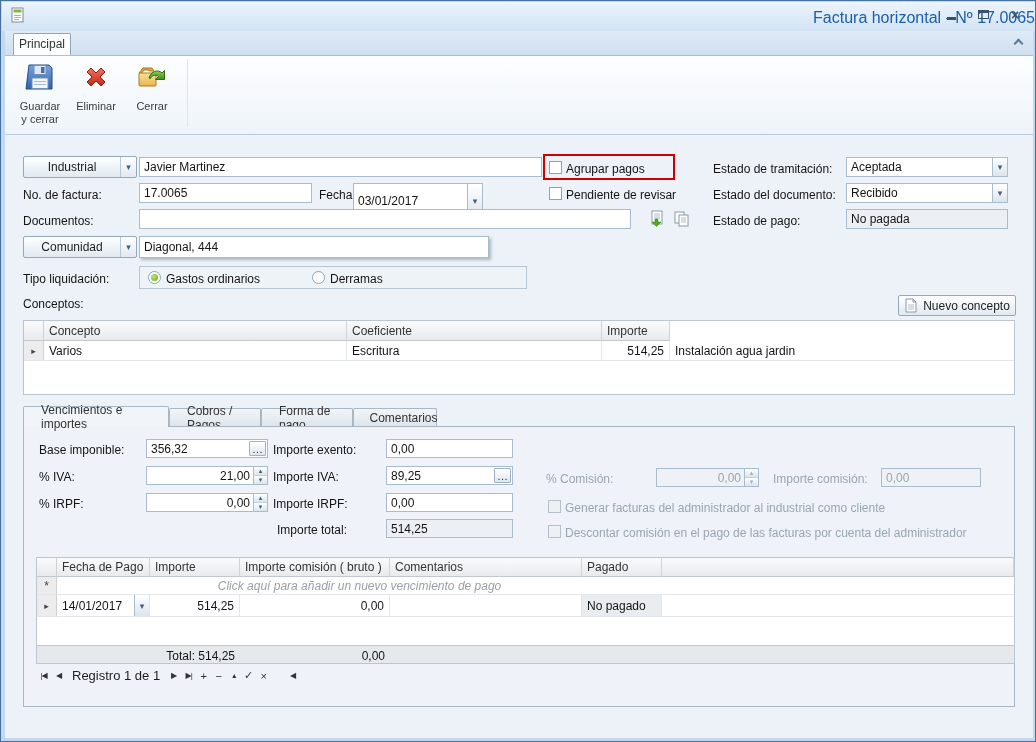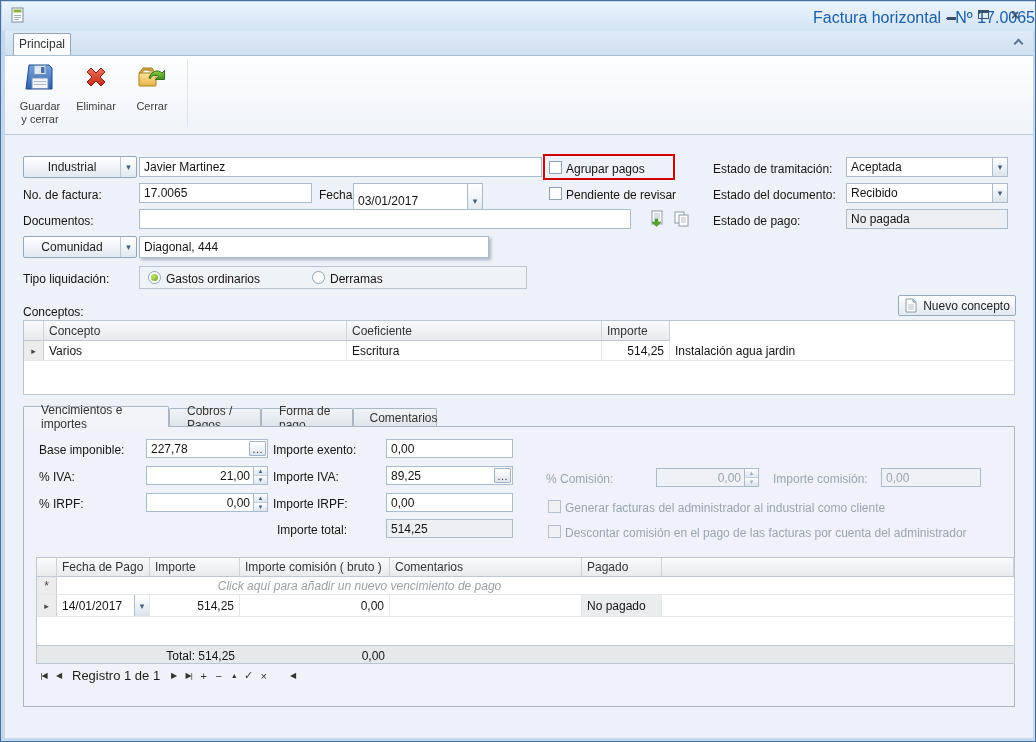--- a/index.html
+++ b/index.html
@@ -253,21 +253,21 @@
       <span class="val">Diagonal, 444</span>
     </div>
 
   <div class="lbl" style="left:22px;top:271px;">Tipo liquidación:</div>
   <div class="abs" style="left:138px;top:265px;width:388px;height:23px;border:1px solid #b9c6d2;background:#eef3f8;"></div>
   <div class="rad sel" style="left:147px;top:270px;"></div>
   <div class="lbl" style="left:165px;top:271px;">Gastos ordinarios</div>
   <div class="rad" style="left:311px;top:270px;"></div>
   <div class="lbl" style="left:329px;top:271px;">Derramas</div>
 
-  <div class="lbl" style="left:22px;top:304px;">Conceptos:</div>
+  <div class="lbl" style="left:22px;top:296px;">Conceptos:</div>
   <div class="btn" style="left:897px;top:294px;width:118px;height:21px;">
     <svg width="14" height="15">
         <path d="M2 1 h7 l3 3 v10 h-10 z" fill="#fff" stroke="#8a9aa8"></path>
         <path d="M9 1 l3 3 h-3 z" fill="#dce4ec" stroke="#8a9aa8"></path>
         <line x1="4" y1="7" x2="10" y2="7" stroke="#b0bcc6"></line>
         <line x1="4" y1="9" x2="10" y2="9" stroke="#b0bcc6"></line>
         <line x1="4" y1="11" x2="10" y2="11" stroke="#b0bcc6"></line>
       </svg>
     <span>Nuevo concepto</span>
   </div>
@@ -289,21 +289,21 @@
   </div>
 
   <div class="tab active" style="left:22px;top:405px;width:146px;height:21px;">Vencimientos e importes</div>
   <div class="tab" style="left:168px;top:407px;width:92px;height:19px;">Cobros / Pagos</div>
   <div class="tab" style="left:260px;top:407px;width:92px;height:19px;">Forma de pago</div>
   <div class="tab" style="left:352px;top:407px;width:84px;height:19px;">Comentarios</div>
   <div class="panel" style="left:22px;top:425px;width:992px;height:281px;"></div>
 
   <div class="lbl" style="left:38px;top:442px;">Base imponible:</div>
   <div class="fld" style="left:145px;top:438px;width:122px;height:19px;">
-    <span class="val">227,78</span>
+    <span class="val">356,32</span>
     <span class="elbtn">…</span>
   </div>
   <div class="lbl" style="left:272px;top:442px;">Importe exento:</div>
   <div class="fld" style="left:385px;top:438px;width:127px;height:19px;">
       <span class="val">0,00</span>
     </div>
 
   <div class="lbl" style="left:38px;top:469px;">% IVA:</div>
   <div class="fld" style="left:145px;top:465px;width:122px;height:19px;">
     <span class="val right">21,00</span>

